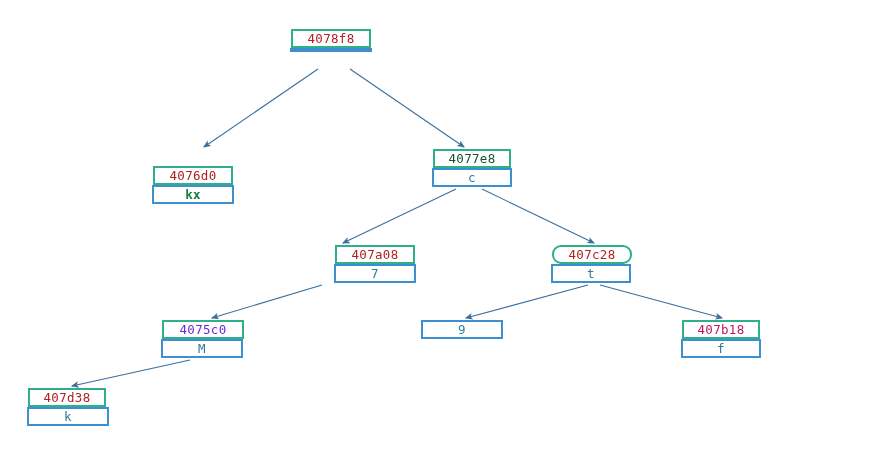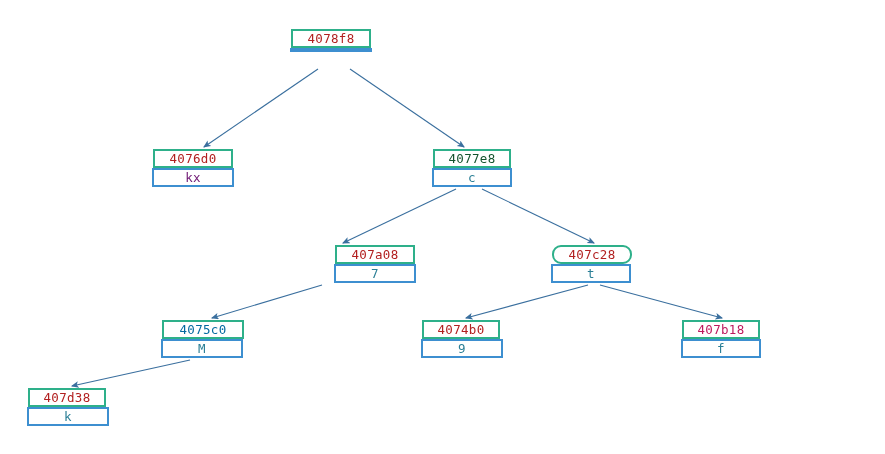--- a/index.html
+++ b/index.html
@@ -71,42 +71,41 @@
         <line x1="588" y1="285" x2="466" y2="318" stroke="#3a6f9e" stroke-width="1.1" marker-end="url(#arrowhead)"></line>
         <line x1="600" y1="285" x2="722" y2="318" stroke="#3a6f9e" stroke-width="1.1" marker-end="url(#arrowhead)"></line>
         <line x1="190" y1="360" x2="72" y2="386" stroke="#3a6f9e" stroke-width="1.1" marker-end="url(#arrowhead)"></line>
       </g>
   </svg>
   <div id="nodes">
       <div class="node" style="left: 291px; top: 29px;">
         <div class="cell cell-addr" style="width: 80px; border-color: rgb(46, 176, 138); color: rgb(178, 32, 32);">4078f8</div>
         <div class="cell cell-val" style="width: 82px; border-color: rgb(61, 143, 208); color: rgb(43, 127, 150);"></div>
       </div>
-      <div class="node" style="left: 153px; top: 149px;">
+      <div class="node" style="left: 153px; top: 166px;">
         <div class="cell cell-addr" style="width: 80px; border-color: rgb(46, 176, 138); color: rgb(178, 32, 32);">4076d0</div>
-        <div class="cell cell-val" style="width: 82px; border-color: rgb(61, 143, 208); color: #701a75;">kx</div>
+        <div class="cell cell-val" style="width: 82px; border-color: rgb(61, 143, 208); color: #15803d; font-weight: bold;">kx</div>
       </div>
       <div class="node" style="left: 433px; top: 149px;">
         <div class="cell cell-addr" style="width: 78px; border-color: rgb(46, 176, 138); color: #14532d;">4077e8</div>
         <div class="cell cell-val" style="width: 80px; border-color: rgb(61, 143, 208); color: rgb(43, 127, 150);">c</div>
       </div>
       <div class="node" style="left: 291px; top: 245px; padding-left: 44px;">
         <div class="cell cell-addr" style="width: 80px; border-color: rgb(46, 176, 138); color: rgb(178, 32, 32);">407a08</div>
         <div class="cell cell-val" style="width: 82px; border-color: rgb(61, 143, 208); color: rgb(43, 127, 150);">7</div>
       </div>
       <div class="node" style="left: 552px; top: 245px;">
         <div class="cell cell-addr" style="width: 80px; border-color: rgb(46, 176, 138); color: rgb(178, 32, 32); border-radius: 9px;">407c28</div>
         <div class="cell cell-val" style="width: 80px; border-color: rgb(61, 143, 208); color: rgb(43, 127, 150);">t</div>
       </div>
       <div class="node" style="left: 162px; top: 320px;">
-        <div class="cell cell-addr" style="width: 82px; border-color: rgb(46, 176, 138); color: #0369a1;">4075c0</div>
+        <div class="cell cell-addr" style="width: 82px; border-color: rgb(46, 176, 138); color: #6d28d9;">4075c0</div>
         <div class="cell cell-val" style="width: 82px; border-color: rgb(61, 143, 208); color: rgb(43, 127, 150);">M</div>
       </div>
       <div class="node" style="left: 422px; top: 320px;">
-        <div class="cell cell-addr" style="width: 78px; border-color: rgb(46, 176, 138); color: rgb(178, 32, 32);">4074b0</div>
         <div class="cell cell-val" style="width: 82px; border-color: rgb(61, 143, 208); color: rgb(43, 127, 150);">9</div>
       </div>
       <div class="node" style="left: 682px; top: 320px;">
         <div class="cell cell-addr" style="width: 78px; border-color: rgb(46, 176, 138); color: #be185d;">407b18</div>
         <div class="cell cell-val" style="width: 80px; border-color: rgb(61, 143, 208); color: rgb(43, 127, 150);">f</div>
       </div>
       <div class="node" style="left: 28px; top: 388px;">
         <div class="cell cell-addr" style="width: 78px; border-color: rgb(46, 176, 138); color: rgb(178, 32, 32);">407d38</div>
         <div class="cell cell-val" style="width: 82px; border-color: rgb(61, 143, 208); color: rgb(43, 127, 150);">k</div>
       </div>

